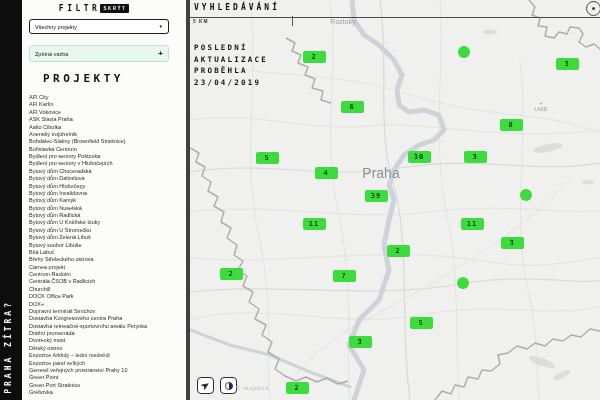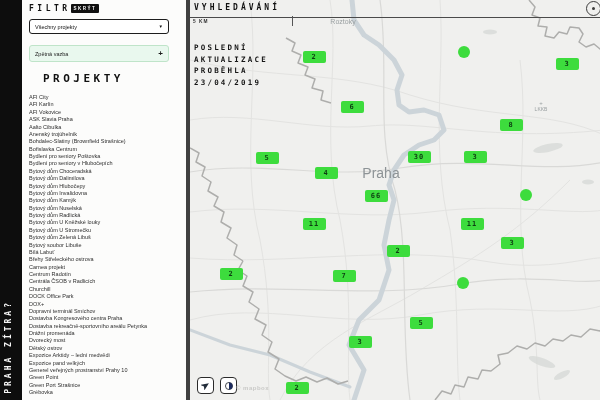--- a/index.html
+++ b/index.html
@@ -9,21 +9,21 @@
   
   .brand-bar{position:absolute;left:0;top:0;width:22px;height:400px;background:#0d0d0d;}
   .brand-text{position:absolute;left:4px;bottom:6px;
     writing-mode:vertical-rl;transform:rotate(180deg);
     color:#f5f5f5;font-family:"DejaVu Sans Mono",monospace;
     font-size:8px;font-weight:bold;letter-spacing:3px;white-space:nowrap;}
 
   
   .sidebar{position:absolute;left:22px;top:0;width:164px;height:400px;background:#fcfcfb;}
   .filter-row{position:absolute;left:7px;top:4px;width:130px;display:flex;
-    justify-content:flex-start;align-items:flex-start;}
+    justify-content:center;align-items:flex-start;}
   .filter-title{font-family:"DejaVu Sans Mono",monospace;font-size:8px;font-weight:bold;
     letter-spacing:3.5px;color:#111;}
   .hide-badge{background:#101010;color:#fff;font-size:4.5px;font-weight:bold;
     letter-spacing:1.5px;padding:2px 3px;border-radius:1px;cursor:pointer;}
   .dropdown{position:absolute;left:7px;top:19px;width:128px;height:13px;
     border:1px solid #1d1d1d;border-radius:3px;background:#fff;
     display:flex;align-items:center;justify-content:space-between;
     padding:0 5px;font-size:5.5px;color:#111;cursor:pointer;}
   .dropdown .caret{font-size:4.5px;color:#111;}
   .feedback{position:absolute;left:7px;top:45px;width:128px;height:15px;
@@ -223,21 +223,21 @@
       </div>
     <div class="marker-layer" id="marker-layer">
         <div class="cluster-badge" style="left: 112.5px; top: 51px; background: rgb(61, 220, 61); color: rgb(14, 62, 18);">2</div>
         <div class="cluster-badge" style="left: 365.5px; top: 58px; background: rgb(61, 220, 61); color: rgb(14, 62, 18);">3</div>
         <div class="cluster-badge" style="left: 150.5px; top: 101px; background: rgb(61, 220, 61); color: rgb(14, 62, 18);">6</div>
         <div class="cluster-badge" style="left: 309.5px; top: 119px; background: rgb(61, 220, 61); color: rgb(14, 62, 18);">8</div>
         <div class="cluster-badge" style="left: 65.5px; top: 152px; background: rgb(61, 220, 61); color: rgb(14, 62, 18);">5</div>
         <div class="cluster-badge" style="left: 217.5px; top: 151px; background: rgb(61, 220, 61); color: rgb(14, 62, 18);">30</div>
         <div class="cluster-badge" style="left: 273.5px; top: 151px; background: rgb(61, 220, 61); color: rgb(14, 62, 18);">3</div>
         <div class="cluster-badge" style="left: 124.5px; top: 167px; background: rgb(61, 220, 61); color: rgb(14, 62, 18);">4</div>
-        <div class="cluster-badge" style="left: 174.5px; top: 190px; background: rgb(61, 220, 61); color: rgb(14, 62, 18);">66</div>
+        <div class="cluster-badge" style="left: 174.5px; top: 190px; background: rgb(61, 220, 61); color: rgb(14, 62, 18);">39</div>
         <div class="cluster-badge" style="left: 112.5px; top: 218px; background: rgb(61, 220, 61); color: rgb(14, 62, 18);">11</div>
         <div class="cluster-badge" style="left: 270.5px; top: 218px; background: rgb(61, 220, 61); color: rgb(14, 62, 18);">11</div>
         <div class="cluster-badge" style="left: 310.5px; top: 237px; background: rgb(61, 220, 61); color: rgb(14, 62, 18);">3</div>
         <div class="cluster-badge" style="left: 196.5px; top: 245px; background: rgb(61, 220, 61); color: rgb(14, 62, 18);">2</div>
         <div class="cluster-badge" style="left: 29.5px; top: 268px; background: rgb(61, 220, 61); color: rgb(14, 62, 18);">2</div>
         <div class="cluster-badge" style="left: 142.5px; top: 270px; background: rgb(61, 220, 61); color: rgb(14, 62, 18);">7</div>
         <div class="cluster-badge" style="left: 219.5px; top: 317px; background: rgb(61, 220, 61); color: rgb(14, 62, 18);">5</div>
         <div class="cluster-badge" style="left: 158.5px; top: 336px; background: rgb(61, 220, 61); color: rgb(14, 62, 18);">3</div>
         <div class="cluster-badge" style="left: 95.5px; top: 382px; background: rgb(61, 220, 61); color: rgb(14, 62, 18);">2</div>
         <div class="point-dot" style="left: 268px; top: 46px; background: rgb(61, 220, 61);"></div>

